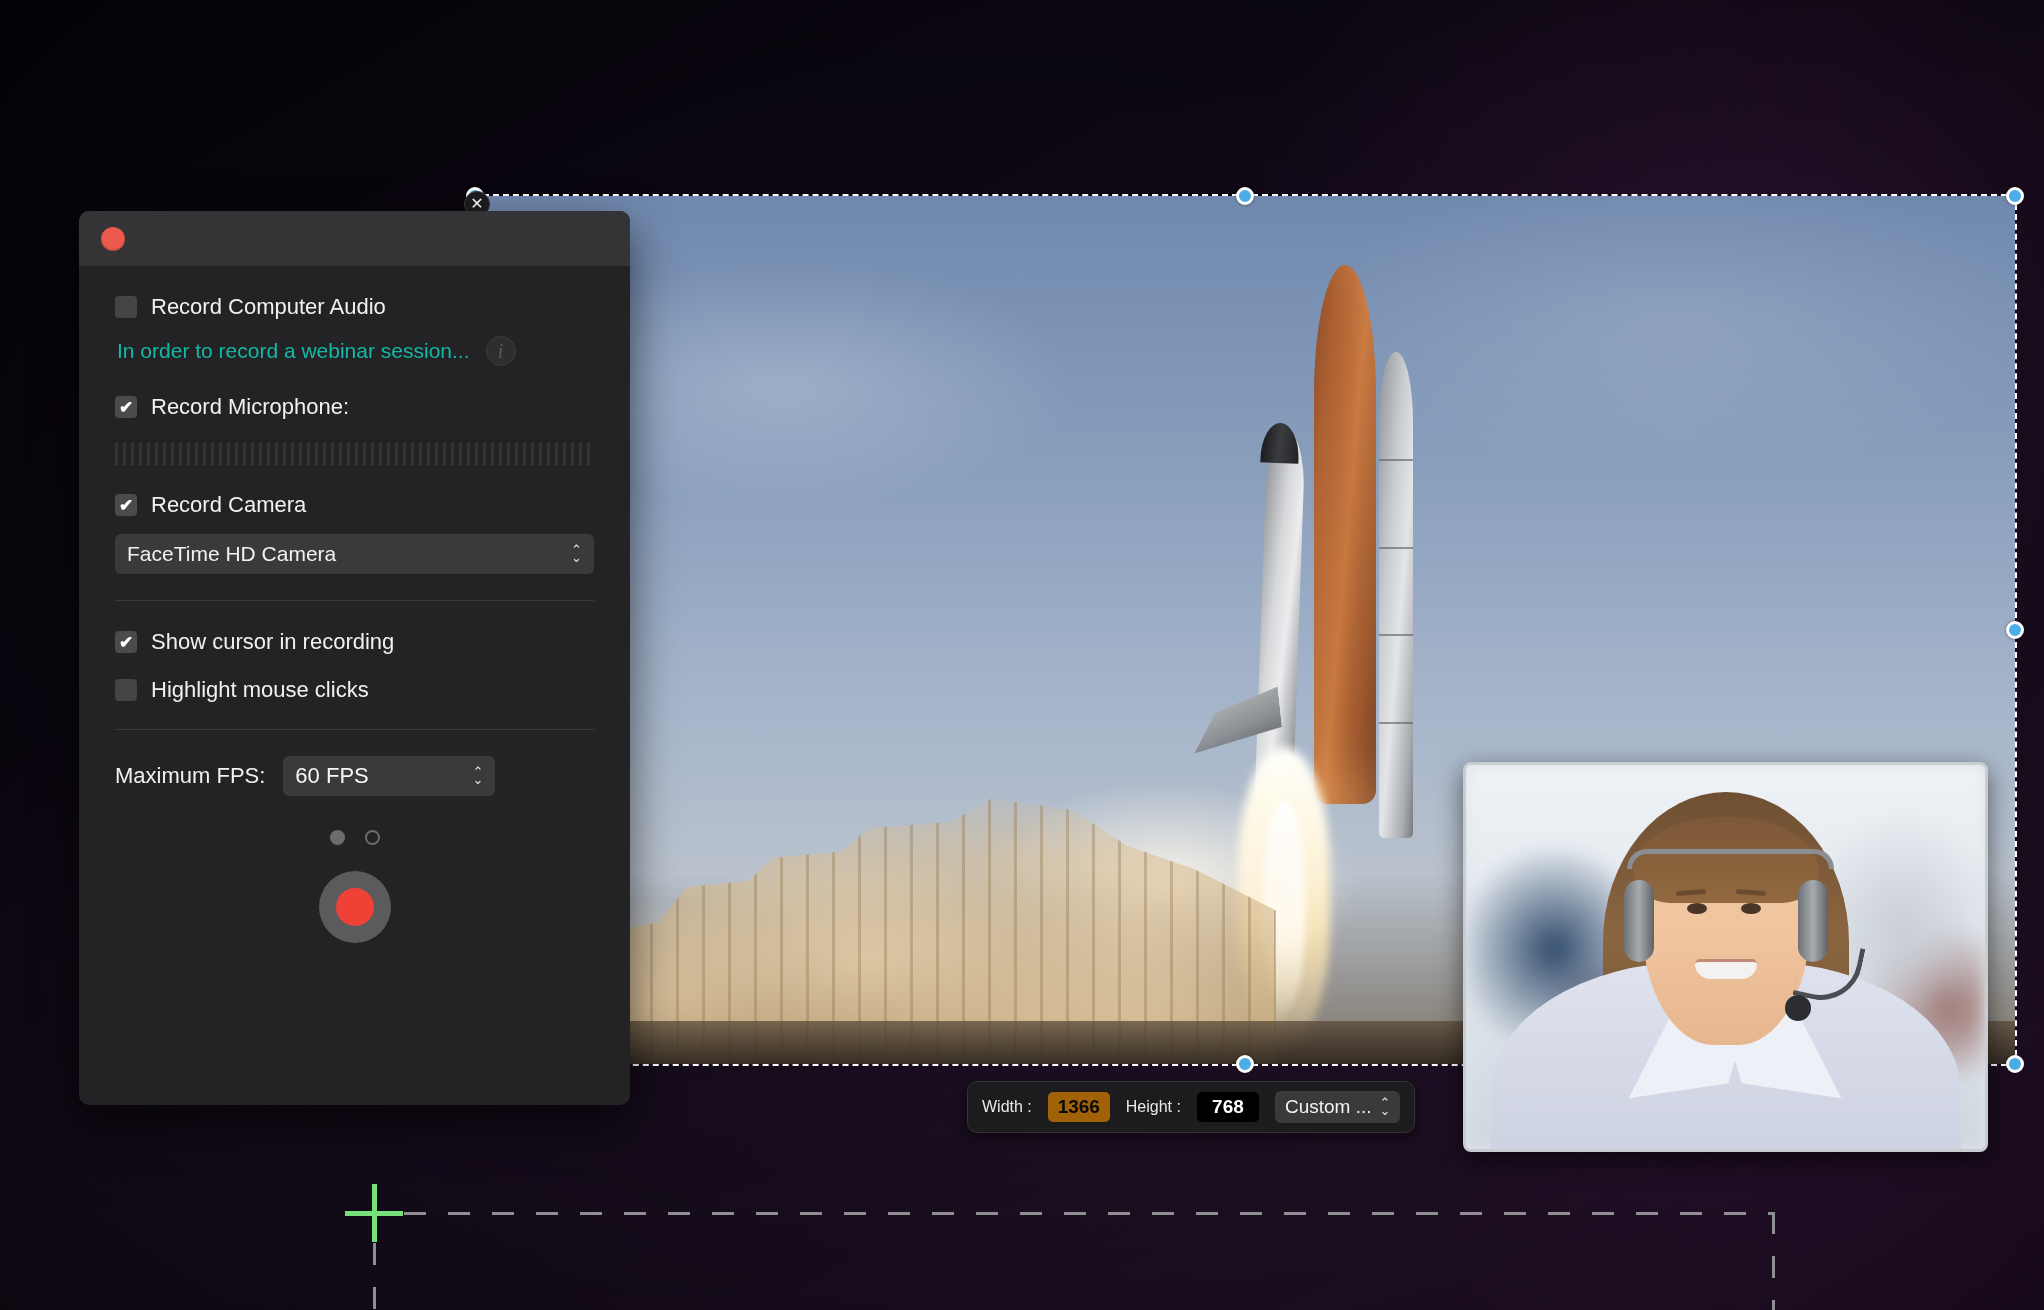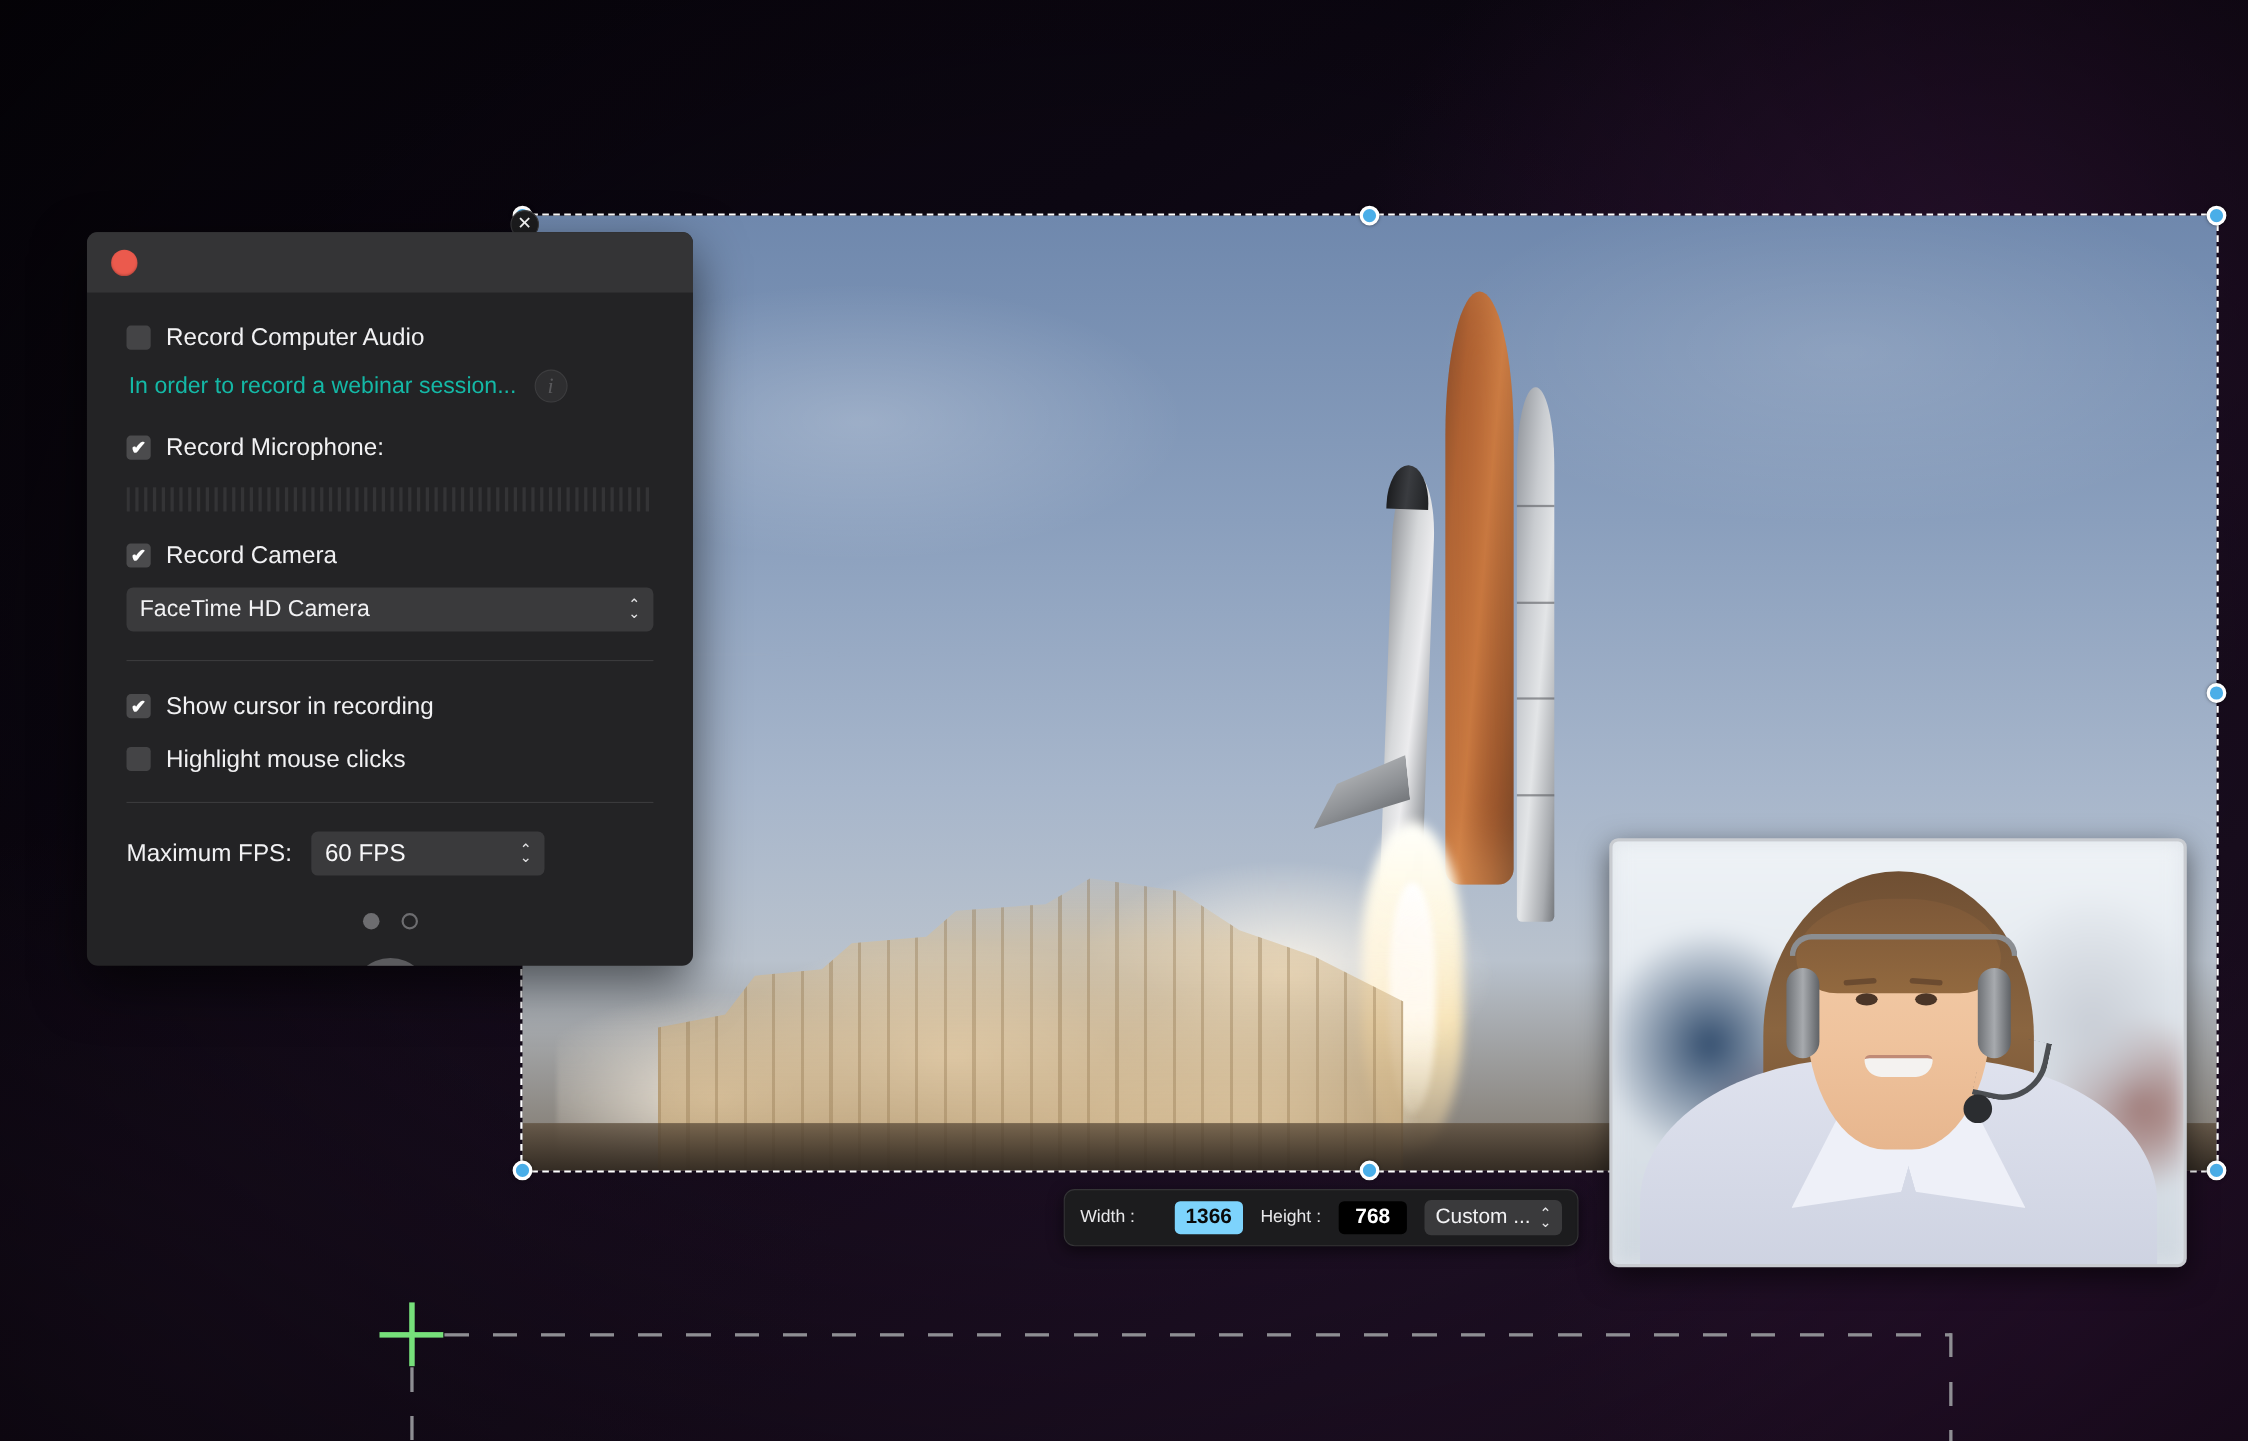--- a/index.html
+++ b/index.html
@@ -213,24 +213,23 @@
     background: #000000;
     border-radius: 5px;
     padding: 4px 14px;
     color: #ffffff;
     font-size: 19px;
     font-weight: 700;
     min-width: 62px;
     text-align: center;
   }
   .size-field.selected {
-    background: #7dd3fc;
+    background: #a16207;
     color: #0a0a0a;
     padding: 4px 8px;
-    margin-left: 20px;
   }
   .size-select {
     display: flex; align-items: center; gap: 8px;
     background: #3a3a3c;
     border-radius: 6px;
     padding: 5px 10px;
     color: #f2f2f4;
     font-size: 19px;
   }
   .stepper-glyph { display: flex; flex-direction: column; line-height: 0.62; font-size: 13px; color: #e5e5e7; }
@@ -333,21 +332,21 @@
   .wc-mic {
     position: absolute; left: 61.5%; top: 60%;
     width: 26px; height: 26px; border-radius: 50%;
     background: #2b2d30;
   }
 
   
   .panel {
     position: absolute;
     left: 79px; top: 211px;
-    width: 551px; height: 667px;
+    width: 551px; height: 894px;
     background: #232325;
     border-radius: 10px;
     box-shadow: 0 18px 46px rgba(0,0,0,0.6);
     overflow: hidden;
     z-index: 10;
     text-align: right;
   }
   .panel-titlebar {
     height: 55px;
     background: #343436;

